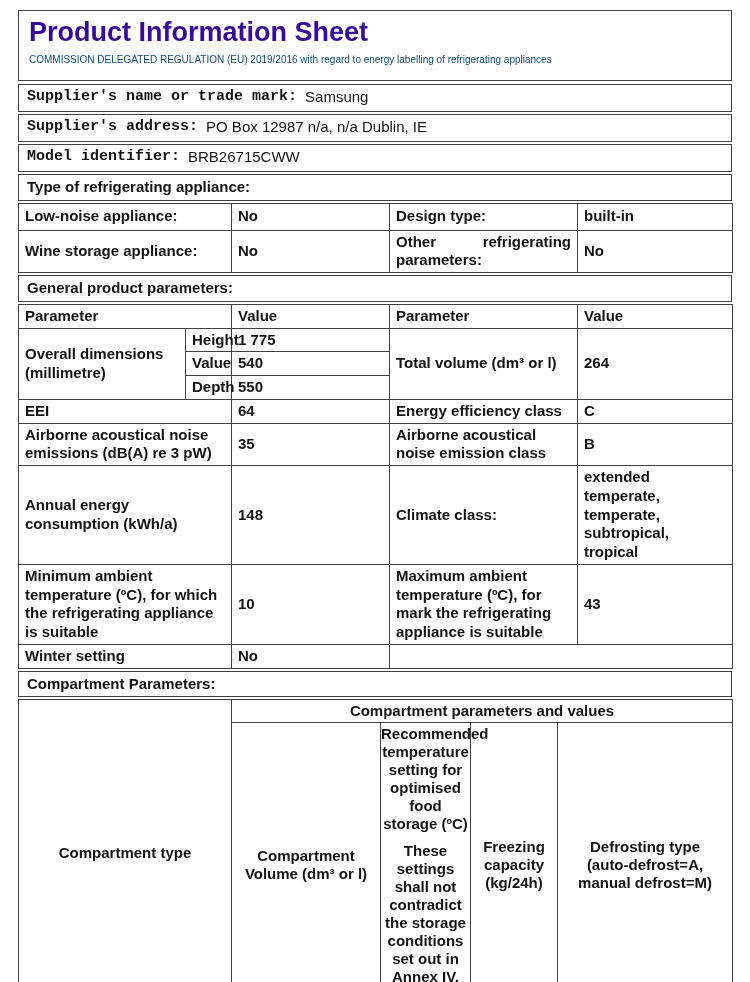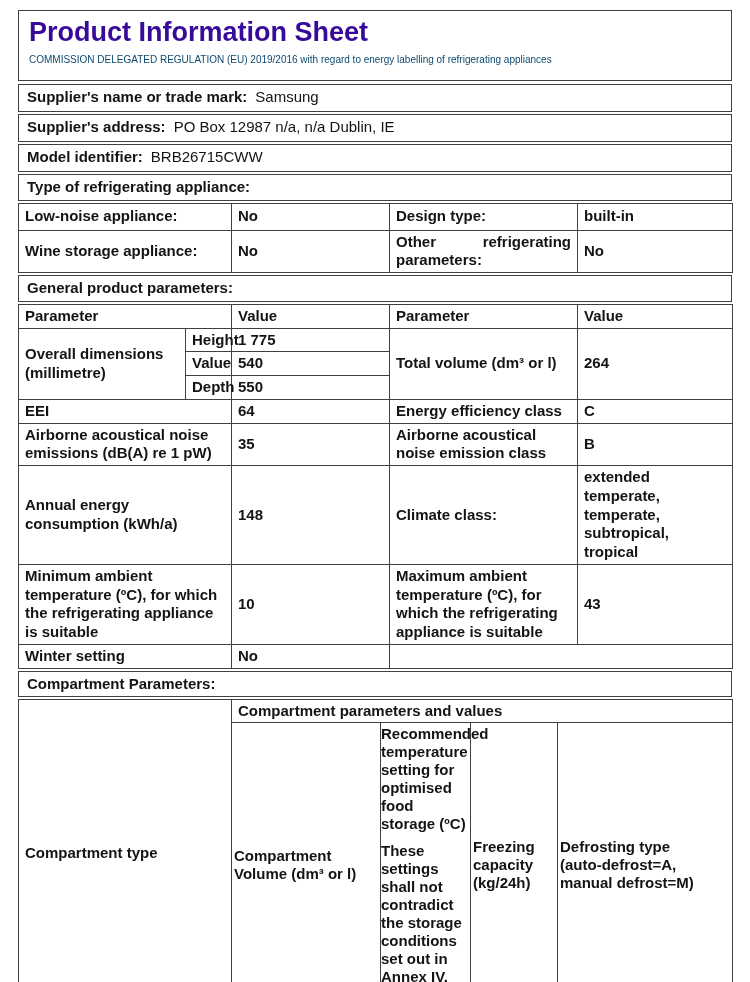--- a/index.html
+++ b/index.html
@@ -23,21 +23,21 @@
     margin: 0; padding: 0;
     font-size: 27px; font-weight: bold;
     color: #380a9b;
     line-height: 1.25;
   }
   .subtitle {
     margin: 3px 0 0 0;
     font-size: 10px; line-height: 1.3; color: #0c4a6e;
   }
   .label-row { min-height: 28px; display: flex; align-items: center; }
-  .label-row .lbl { font-weight: bold; }
+  .label-row .lbl { font-weight: bold; font-family: Liberation Mono, monospace; }
   .label-row .val { margin-left: 8px; }
 
   .sec-heading { font-weight: bold; min-height: 26px; display: flex; align-items: center; }
 
   table {
     border-collapse: collapse;
     table-layout: fixed;
     width: 714px;
     margin-bottom: 2px;
   }
@@ -56,21 +56,21 @@
 
   .t-general td { }
   .t-general tr.hdr td { height: 22px; }
   .t-general tr.dim td { height: 22px; }
   .t-general tr.r-eei td { height: 21px; }
   .t-general tr.r-noise td { height: 40px; }
   .t-general tr.r-energy td { height: 56px; }
   .t-general tr.r-ambient td { height: 78px; }
   .t-general tr.r-winter td { height: 22px; }
 
-  .t-comp td { line-height: 1.2; }
+  .t-comp td { text-align: center; line-height: 1.2; }
   .t-comp .span-hdr { height: 22px; }
   .t-comp .col-hdr { padding: 2px 2px; }
   .t-comp .temp-cell { vertical-align: top; padding: 2px 0; }
   .t-comp .temp-cell .p2 { margin-top: 9px; }
   .prewrap { white-space: pre-line; }
 </style>
 </head>
 <body>
 
 <div class="page">
@@ -152,35 +152,35 @@
       <td>Depth</td>
       <td>550</td>
     </tr>
     <tr class="r-eei">
       <td colspan="2">EEI</td>
       <td>64</td>
       <td>Energy efficiency class</td>
       <td>C</td>
     </tr>
     <tr class="r-noise">
-      <td colspan="2">Airborne acoustical noise emissions (dB(A) re 1 pW)</td>
+      <td colspan="2">Airborne acoustical noise emissions (dB(A) re 3 pW)</td>
       <td>35</td>
       <td>Airborne acoustical noise emission class</td>
       <td>B</td>
     </tr>
     <tr class="r-energy">
       <td colspan="2">Annual energy consumption (kWh/a)</td>
       <td>148</td>
       <td>Climate class:</td>
       <td>extended temperate, temperate, subtropical, tropical</td>
     </tr>
     <tr class="r-ambient">
       <td colspan="2">Minimum ambient temperature (ºC), for which the refrigerating appliance is suitable</td>
       <td>10</td>
-      <td>Maximum ambient temperature (ºC), for which the refrigerating appliance is suitable</td>
+      <td>Maximum ambient temperature (ºC), for mark the refrigerating appliance is suitable</td>
       <td>43</td>
     </tr>
     <tr class="r-winter">
       <td colspan="2">Winter setting</td>
       <td>No</td>
       <td colspan="2"></td>
     </tr>
   </tbody>
     </table>
 

